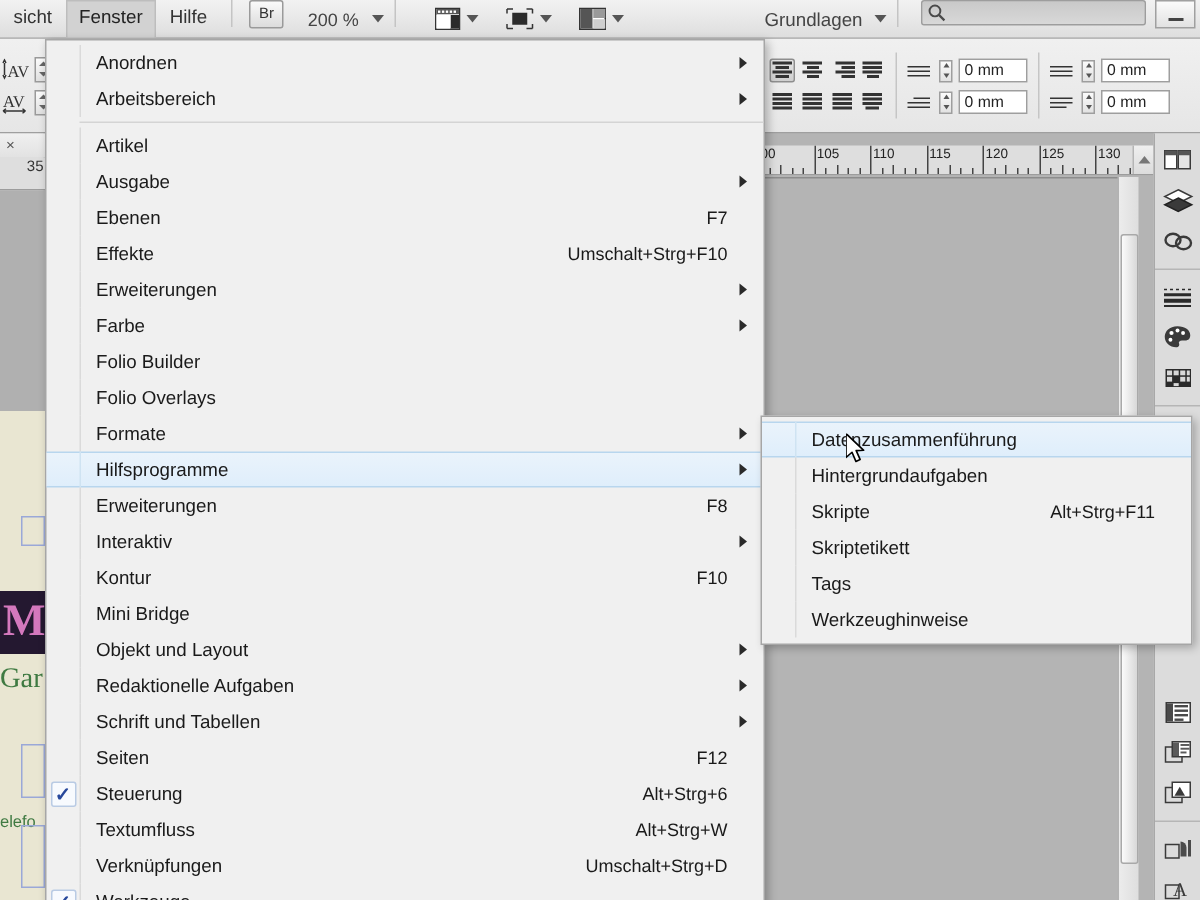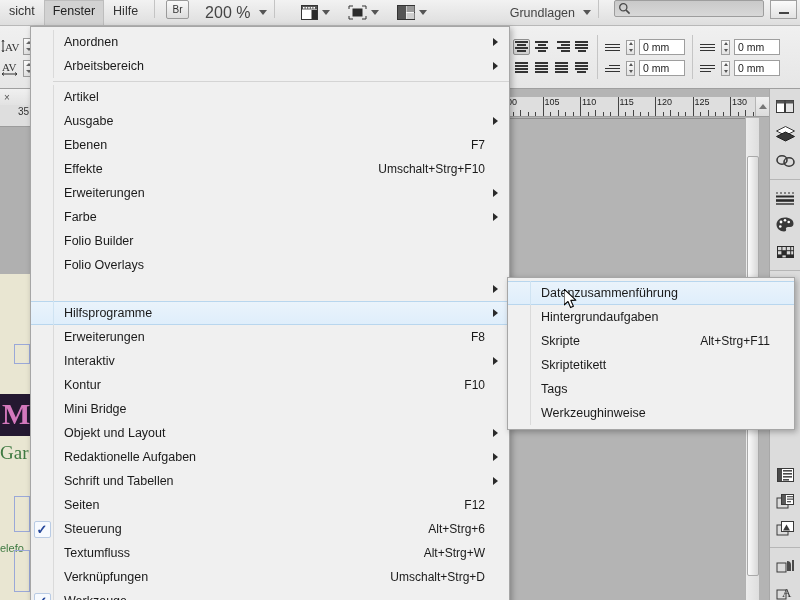--- a/index.html
+++ b/index.html
@@ -56,21 +56,21 @@
     background: linear-gradient(to bottom, #fafafa, #dcdcdc);
     font-size: 10px;
     display: flex; align-items: center; justify-content: center;
     color: #333;
     margin-left: 4px;
   }
   .zoom-box {
     display: flex; align-items: center; gap: 9px;
     margin-left: 16px;
     color: #444;
-    font-size: 16px;
+    font-size: 12px;
   }
   .caret-dn {
     width: 0; height: 0;
     border-left: 4.5px solid transparent;
     border-right: 4.5px solid transparent;
     border-top: 5px solid #555;
   }
   .viewicons { display: flex; align-items: center; gap: 0px; margin-left: 10px; }
   .vi-group { display: flex; align-items: center; gap: 4px; padding: 0 9px; }
   .spacer { flex: 1; }
@@ -792,20 +792,21 @@
         <div class="mi">
           <div class="gutter"></div>
           <div class="label">Folio Builder</div>
         </div>
         <div class="mi">
           <div class="gutter"></div>
           <div class="label">Folio Overlays</div>
         </div>
         <div class="mi">
           <div class="gutter"></div>
+          <div class="label">Formate</div>
           <div class="arrow"></div>
         </div>
         <div class="mi hl">
           <div class="gutter"></div>
           <div class="label">Hilfsprogramme</div>
           <div class="arrow"></div>
         </div>
         <div class="mi">
           <div class="gutter"></div>
           <div class="label">Erweiterungen</div>

